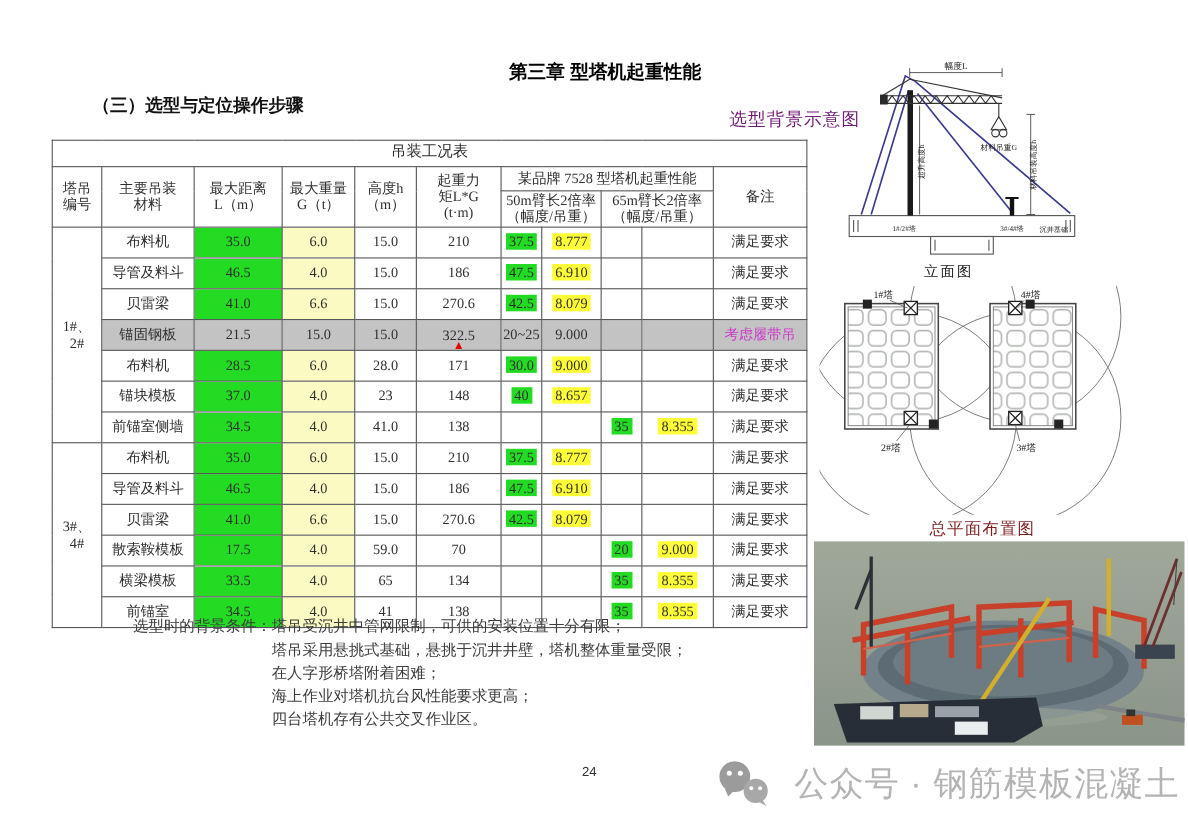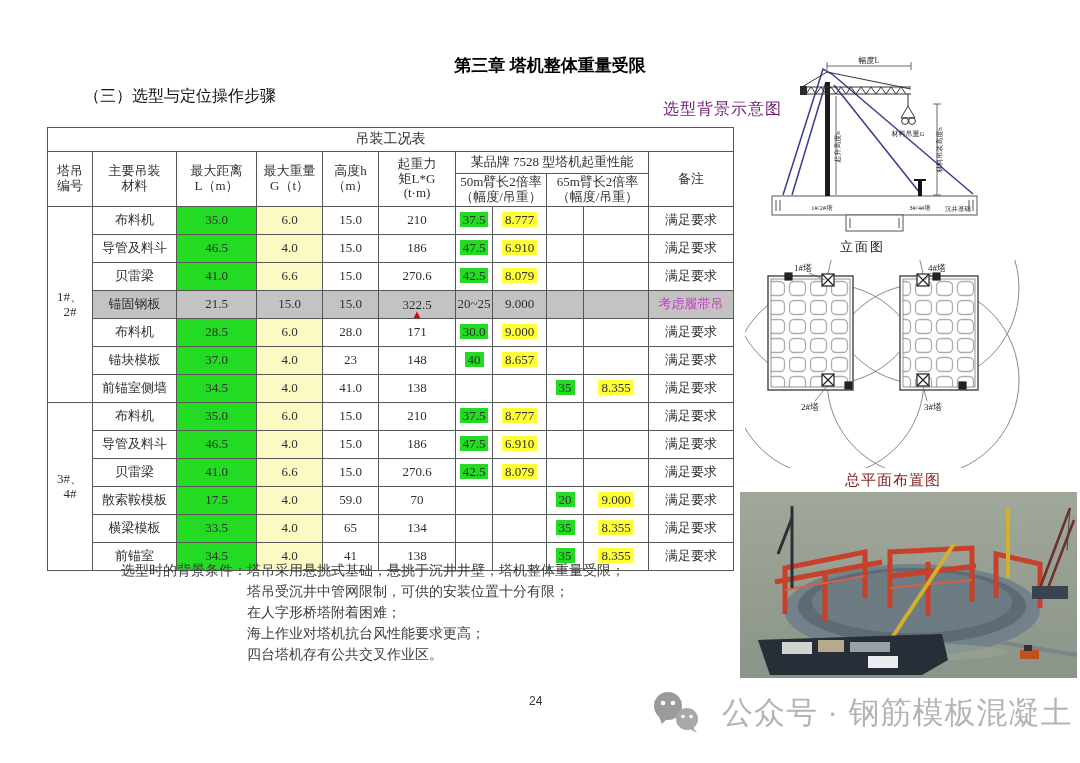--- a/index.html
+++ b/index.html
@@ -1,21 +1,21 @@
 <!DOCTYPE html>
 <html style="--green: #24db24; --pyellow: #fafac2; --hyellow: #ffff38; --grayrow: #c3c3c3; --magenta: #cc3bcc; --red: #e60000;"><head>
 <meta charset="utf-8">
 <style>
   html,body{margin:0;padding:0;background:#ffffff;}
   .slide{position:relative;width:1080px;height:763px;background:#fff;overflow:hidden;
          font-family:"Liberation Serif", serif;color:#2e2e2e;}
   .abs{position:absolute;}
   .chapter-title{left:420px;top:54px;width:260px;text-align:center;font-size:17px;font-weight:bold;
                  font-family:"Liberation Sans", sans-serif;color:#000;}
-  .section-title{left:84px;top:86px;font-size:16px;font-weight:normal;color:#111;}
+  .section-title{left:84px;top:86px;font-size:16px;font-weight:bold;color:#111;}
   .diagram-caption-main{left:663px;top:99px;font-size:16px;color:#701a75;letter-spacing:1px;}
 
   
   table.work{position:absolute;left:47px;top:127px;width:686px;border-collapse:collapse;
              table-layout:fixed;font-size:13px;color:#2f2f2f;}
   table.work td,table.work th{border:1px solid #565656;font-weight:normal;text-align:center;
              vertical-align:middle;padding:0 1px;white-space:pre-line;line-height:1.15;overflow:hidden;}
   tr.t-title td{height:23px;font-size:14px;}
   tr.h1 th{height:21px;}
   tr.h2 th{height:32px;}
@@ -41,21 +41,21 @@
   .watermark{left:650px;top:690px;display:flex;align-items:center;gap:20px;}
   .watermark .wm-text{font-size:31px;color:#b4b4b4;font-family:"Liberation Sans",sans-serif;letter-spacing:1px;}
 
   svg text{font-family:"Liberation Serif",serif;fill:#222;}
 </style>
 </head>
 <body>
 
 <div class="slide">
 
-  <div class="abs chapter-title">第三章 塔机整体重量受限</div>
+  <div class="abs chapter-title">第三章 型塔机起重性能</div>
   <div class="abs section-title">（三）选型与定位操作步骤</div>
   <div class="abs diagram-caption-main">选型背景示意图</div>
 
   <table class="work">
     <colgroup>
       <col style="width:45px">
         <col style="width:84px">
         <col style="width:80px">
         <col style="width:66px">
       <col style="width:56px">
@@ -254,22 +254,22 @@
           <td><span class="hl-g">35</span></td>
           <td><span class="hl-y">8.355</span></td>
           <td>满足要求</td>
         </tr>
       </tbody>
   </table>
 
   <div class="abs conditions">
     <div class="lbl">选型时的背景条件：</div>
     <div>
+        <div>塔吊受沉井中管网限制，可供的安装位置十分有限；</div>
         <div>塔吊采用悬挑式基础，悬挑于沉井井壁，塔机整体重量受限；</div>
-        <div>塔吊受沉井中管网限制，可供的安装位置十分有限；</div>
         <div>在人字形桥塔附着困难；</div>
         <div>海上作业对塔机抗台风性能要求更高；</div>
         <div>四台塔机存有公共交叉作业区。</div>
       </div>
   </div>
 
   <svg class="abs" style="left:770px;top:52px;" width="214" height="186" viewBox="0 0 214 186">
 
     <g stroke="#555" fill="none" stroke-width="1">
       <rect x="2" y="144" width="205" height="19" fill="#fff"></rect>

